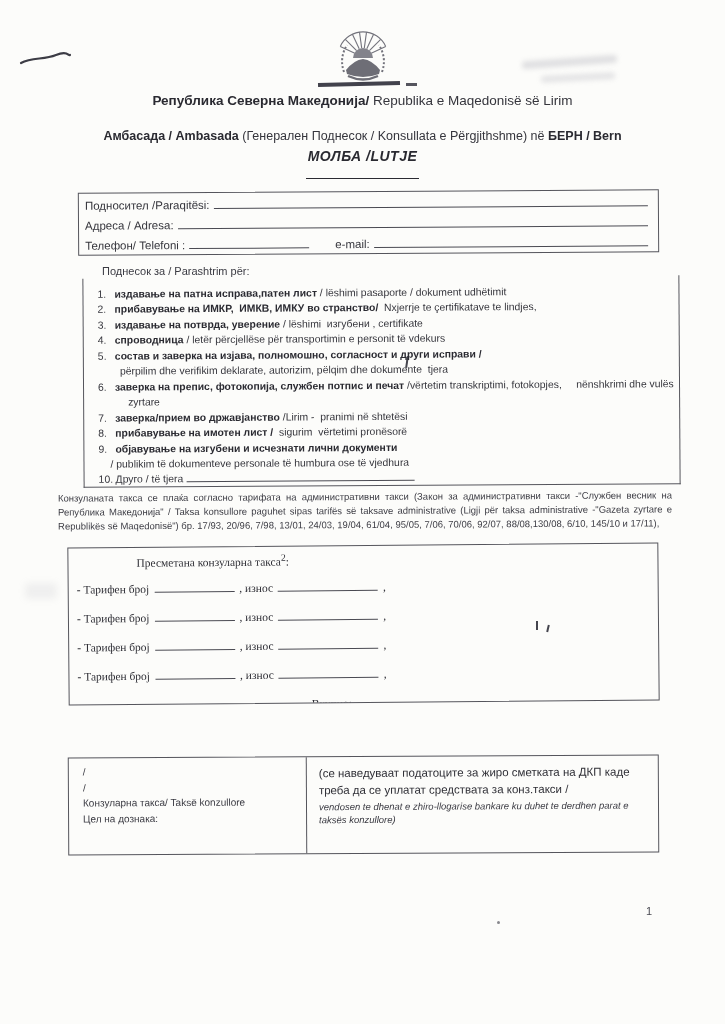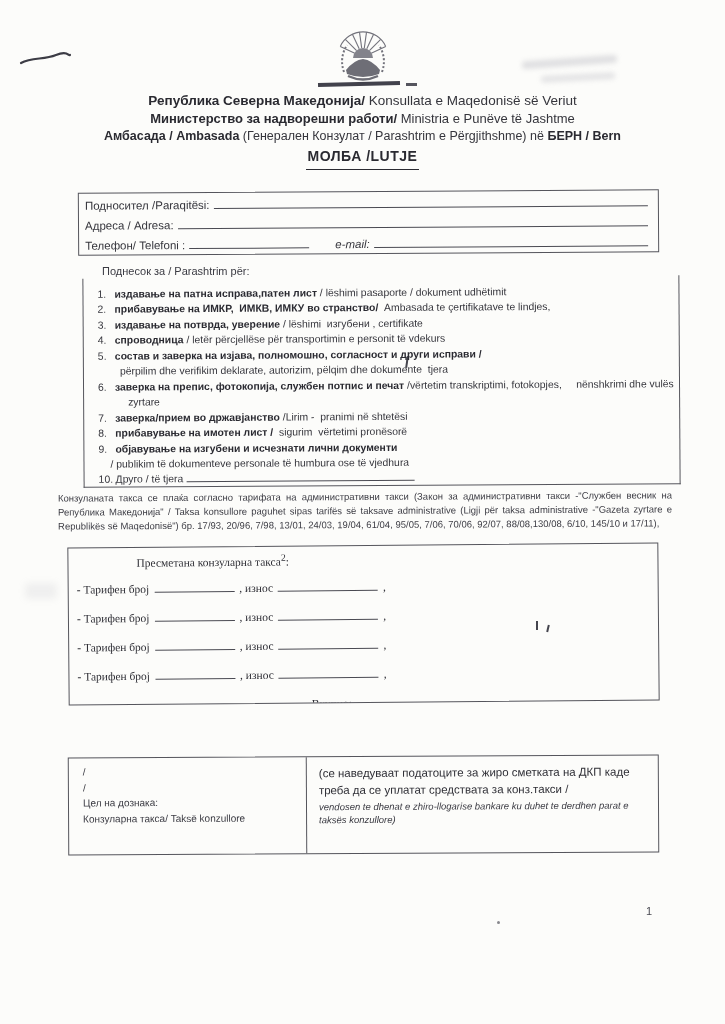--- a/index.html
+++ b/index.html
@@ -12,21 +12,21 @@
   .emblem{position:absolute; left:334px; top:26px; width:58px; height:58px; opacity:.85;}
   .emblem-bar{position:absolute; left:318px; top:82px; width:82px; height:3.5px; background:#42424c; transform:rotate(-1.5deg);}
   .emblem-dash{position:absolute; left:406px; top:83px; width:11px; height:2.5px; background:#55555e;}
   .hdr{position:absolute; left:0; right:0; text-align:center; white-space:nowrap;}
   .hdr1{top:93px; font-size:13.5px;}
   .hdr2{top:111px; font-size:13px;}
   .hdr3{top:129px; font-size:12.5px;}
   .hdr .b{font-weight:bold; color:#2a2a31;}
   .form-title{position:absolute; left:0; right:0; top:148px; text-align:center;
     font-size:14px; font-weight:bold; color:#2a2a31; letter-spacing:.5px;}
-  .form-title span{border-bottom:1.6px solid #2a2a31; padding:0 2px 5px;}
+  .form-title span{border-bottom:1.6px solid #2a2a31; padding:0 2px 14px;font-style:italic;}
   
   .penmark{position:absolute; left:18px; top:48px;}
   .smudge{position:absolute; background:#a8a8b2; filter:blur(2.5px); border-radius:3px;}
   .sm1{left:522px; top:58px; width:95px; height:8px; opacity:.33; transform:rotate(-4deg);}
   .sm2{left:541px; top:74px; width:74px; height:7px; opacity:.28; transform:rotate(-3deg);}
   .sm3{left:25px; top:583px; width:32px; height:16px; opacity:.15; filter:blur(3.5px);}
   .tick{position:absolute; background:#45454e;}
   .t1{left:406px; top:356px; width:2px; height:12px; transform:rotate(8deg);}
   .t2{left:536px; top:621px; width:2px; height:9px;}
   .t3{left:547px; top:625px; width:2px; height:7px; transform:rotate(14deg);}
@@ -34,21 +34,21 @@
   
   .fill{display:inline-block; border-bottom:1.1px solid #4a4a52; height:11px; vertical-align:baseline;}
   
   .box1{position:absolute; left:78px; top:191px; width:581px; height:63px;
     border:1.1px solid #55555c; transform:rotate(-0.35deg);
     padding:4px 6px 0 6px; box-sizing:border-box; font-size:11.5px;}
   .b1row{display:flex; align-items:baseline; height:20px;}
   .b1row .fill{flex:1; margin:0 4px;}
   .b1row .fillfix{flex:none; width:120px;}
   .b1row .lbl{white-space:nowrap;}
-  .email-lbl{margin-left:22px;font-style:italic;}
+  .email-lbl{margin-left:22px;}
   
   .sub-label{position:absolute; left:66px; top:265px; font-size:11px; color:#3a3a42;padding-left:36px;}
   .box2{position:absolute; left:83px; top:277px; width:597px; height:209px;
     border:1.1px solid #55555c; border-top:none; transform:rotate(-0.35deg);
     padding:8px 4px 0 14px; box-sizing:border-box; font-size:10.4px; overflow:hidden;}
   .box2-topline{position:absolute; top:-1px; left:145px; right:-1px; border-top:1.1px solid #55555c;}
   .li{white-space:pre; line-height:15.45px;}
   .li .num{display:inline-block; min-width:17px;}
   .li .b{font-weight:bold; color:#2a2a31;}
   .li2{margin-left:22px;}
@@ -110,23 +110,22 @@
     </g>
     <path d="M19,32 a10,10 0 0 1 20,0 Z" fill="#6e6e78"></path>
     <path d="M12,44 Q20,34 29,33 Q38,34 46,44 L45,48 Q29,54 13,48 Z" fill="#565660"></path>
     <path d="M10,46 Q5,32 13,19" stroke="#5b5b66" stroke-width="2" fill="none" stroke-dasharray="2,2"></path>
     <path d="M48,46 Q53,32 45,19" stroke="#5b5b66" stroke-width="2" fill="none" stroke-dasharray="2,2"></path>
     <path d="M14,50 Q29,57 44,50" stroke="#565660" stroke-width="2.4" fill="none"></path>
   </svg>
   <div class="emblem-bar"></div>
   <div class="emblem-dash"></div>
 
-  <div class="hdr hdr1"><span class="b">Република Северна Македонија/</span><span> Konsullata e Maqedonisë së Veriut</span></div>
-  <div class="hdr hdr2"><span class="b">Министерство за надворешни работи/</span><span> Ministria e Punëve të Jashtme</span></div>
-  <div class="hdr hdr3"><span class="b">Амбасада / Ambasada </span><span>(Генерален Конзулат / Parashtrim e Përgjithshme) në </span><span class="b">БЕРН / Bern</span></div>
+  <div class="hdr hdr1"><span class="b">Република Северна Македонија/</span><span> Republika e Maqedonisë së Lirim</span></div>
+  <div class="hdr hdr3"><span class="b">Амбасада / Ambasada </span><span>(Генерален Поднесок / Konsullata e Përgjithshme) në </span><span class="b">БЕРН / Bern</span></div>
   <div class="form-title"><span>МОЛБА /LUTJE</span></div>
 
   <div class="box1">
     <div class="b1row">
       <span class="lbl">Подносител /Paraqitësi:</span>
       <span class="fill"></span>
     </div>
     <div class="b1row">
       <span class="lbl">Адреса / Adresa:</span>
       <span class="fill"></span>
@@ -136,21 +135,21 @@
       <span class="fill fillfix"></span>
       <span class="lbl email-lbl">e-mail:</span>
       <span class="fill"></span>
     </div>
   </div>
 
   <div class="sub-label">Поднесок за / Parashtrim për:</div>
   <div class="box2">
     <div class="box2-topline"></div>
     <div class="li"><span class="num">1.</span><span class="b">издавање на патна исправа,патен лист</span><span> / lëshimi pasaporte / dokument udhëtimit</span></div>
-    <div class="li"><span class="num">2.</span><span class="b">прибавување на ИМКР,  ИМКВ, ИМКУ во странство/</span><span>  Ambasada te çertifikatave te lindjes,</span></div>
+    <div class="li"><span class="num">2.</span><span class="b">прибавување на ИМКР,  ИМКВ, ИМКУ во странство/</span><span>  Nxjerrje te çertifikatave te lindjes,</span></div>
     <div class="li"><span class="num">3.</span><span class="b">издавање на потврда, уверение</span><span> / lëshimi  изгубени , certifikate</span></div>
     <div class="li"><span class="num">4.</span><span class="b">спроводница</span><span> / letër përcjellëse për transportimin e personit të vdekurs</span></div>
     <div class="li"><span class="num">5.</span><span class="b">состав и заверка на изјава, полномошно, согласност и други исправи /</span><span></span></div>
     <div class="li li2">përpilim dhe verifikim deklarate, autorizim, pëlqim dhe dokumente  tjera</div>
     <div class="li"><span class="num">6.</span><span class="b">заверка на препис, фотокопија, службен потпис и печат</span><span> /vërtetim transkriptimi, fotokopjes,     nënshkrimi dhe vulës</span></div>
     <div class="li li2" style="margin-left:30px">zyrtare</div>
     <div class="li"><span class="num">7.</span><span class="b">заверка/прием во државјанство</span><span> /Lirim -  pranimi në shtetësi</span></div>
     <div class="li"><span class="num">8.</span><span class="b">прибавување на имотен лист /</span><span>  sigurim  vërtetimi pronësorë</span></div>
     <div class="li"><span class="num">9.</span><span class="b">објавување на изгубени и исчезнати лични документи</span><span></span></div>
     <div class="li li2" style="margin-left:12px">/ publikim të dokumenteve personale të humbura ose të vjedhura</div>
@@ -165,22 +164,22 @@
     <div class="fee-row"><span>- Тарифен број</span><span class="fill f1"></span><span>, износ</span><span class="fill f2"></span><span>,</span></div>
     <div class="fee-row"><span>- Тарифен број</span><span class="fill f1"></span><span>, износ</span><span class="fill f2"></span><span>,</span></div>
     <div class="fee-row"><span>- Тарифен број</span><span class="fill f1"></span><span>, износ</span><span class="fill f2"></span><span>,</span></div>
     <div class="fee-total"><span>Вкупно:</span><span class="fill f3"></span><span>,</span></div>
   </div>
 
   <div class="box4">
     <div class="b4left">
       <div>/</div>
       <div>/</div>
+      <div>Конзуларна такса/ Taksë konzullore</div>
       <div>Цел на дознака:</div>
-      <div>Конзуларна такса/ Taksë konzullore</div>
     </div>
     <div class="b4right">
       <div class="mk">(се наведуваат податоците за жиро сметката на ДКП каде треба да се уплатат средствата за конз.такси /</div>
       <div class="sq">vendosen te dhenat e zhiro-llogarise bankare ku duhet te derdhen parat e taksës konzullore)</div>
     </div>
   </div>
 
   <div class="pagenum">1</div>
 
 </div>

